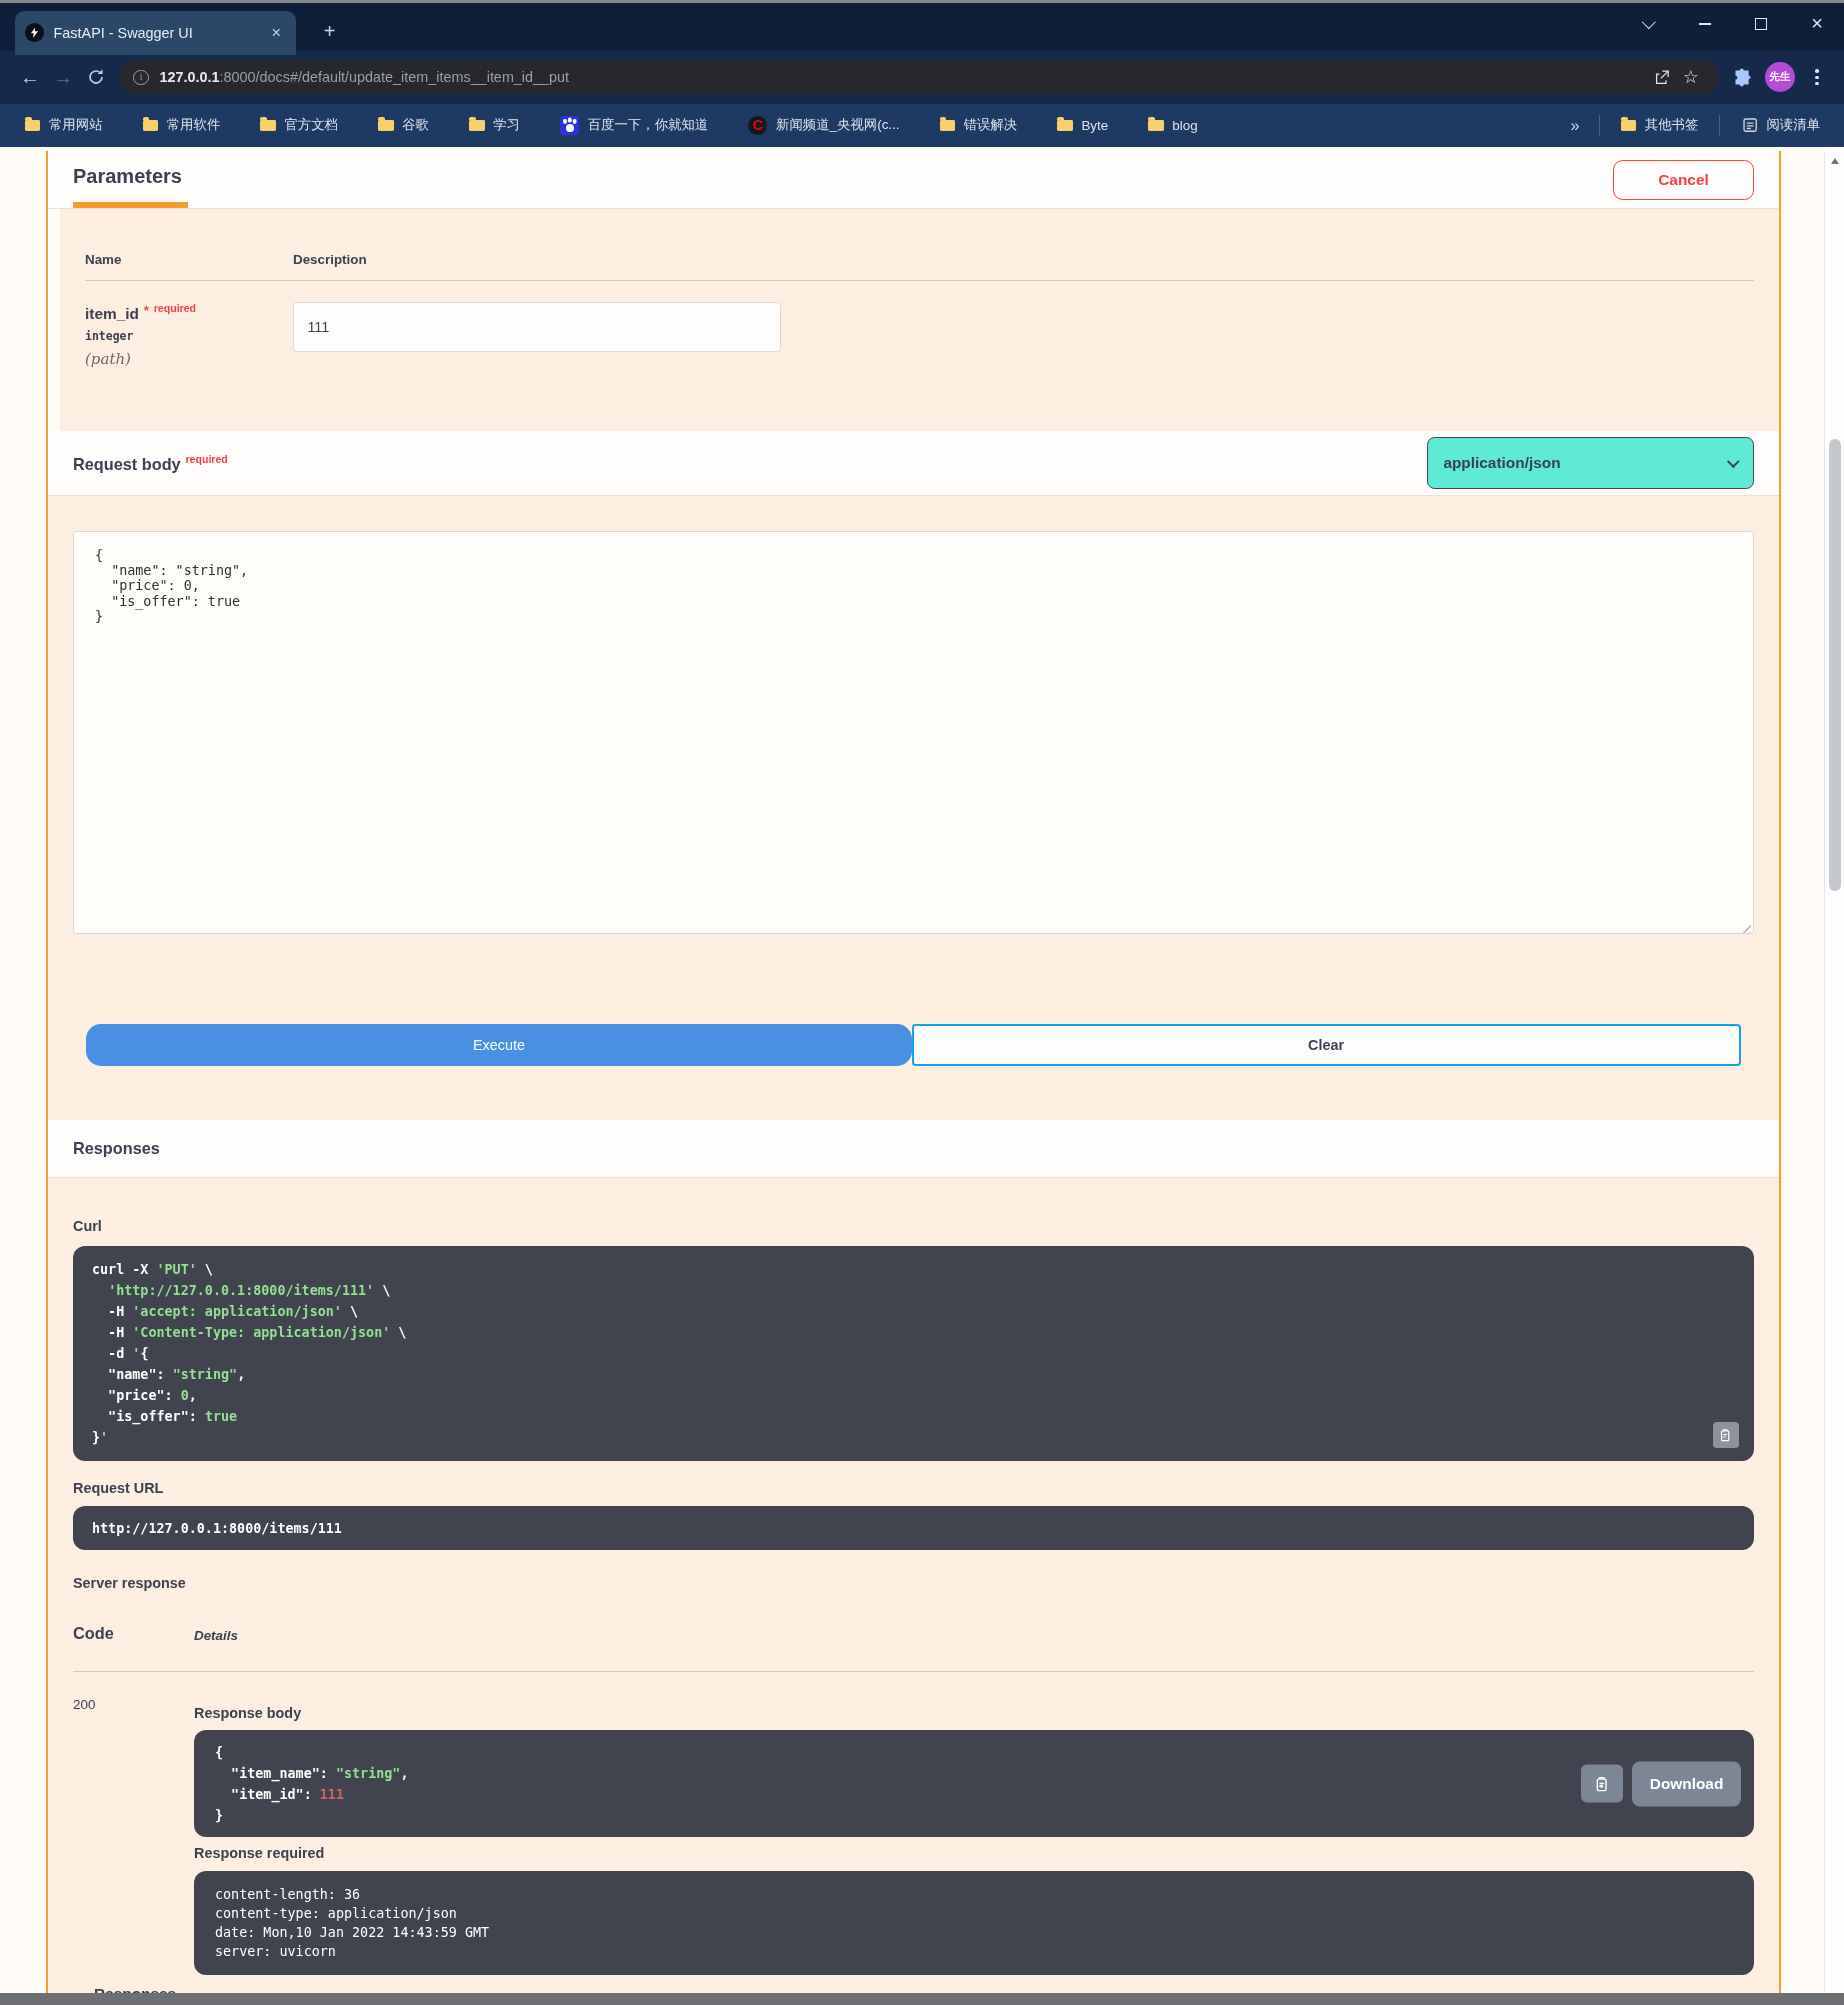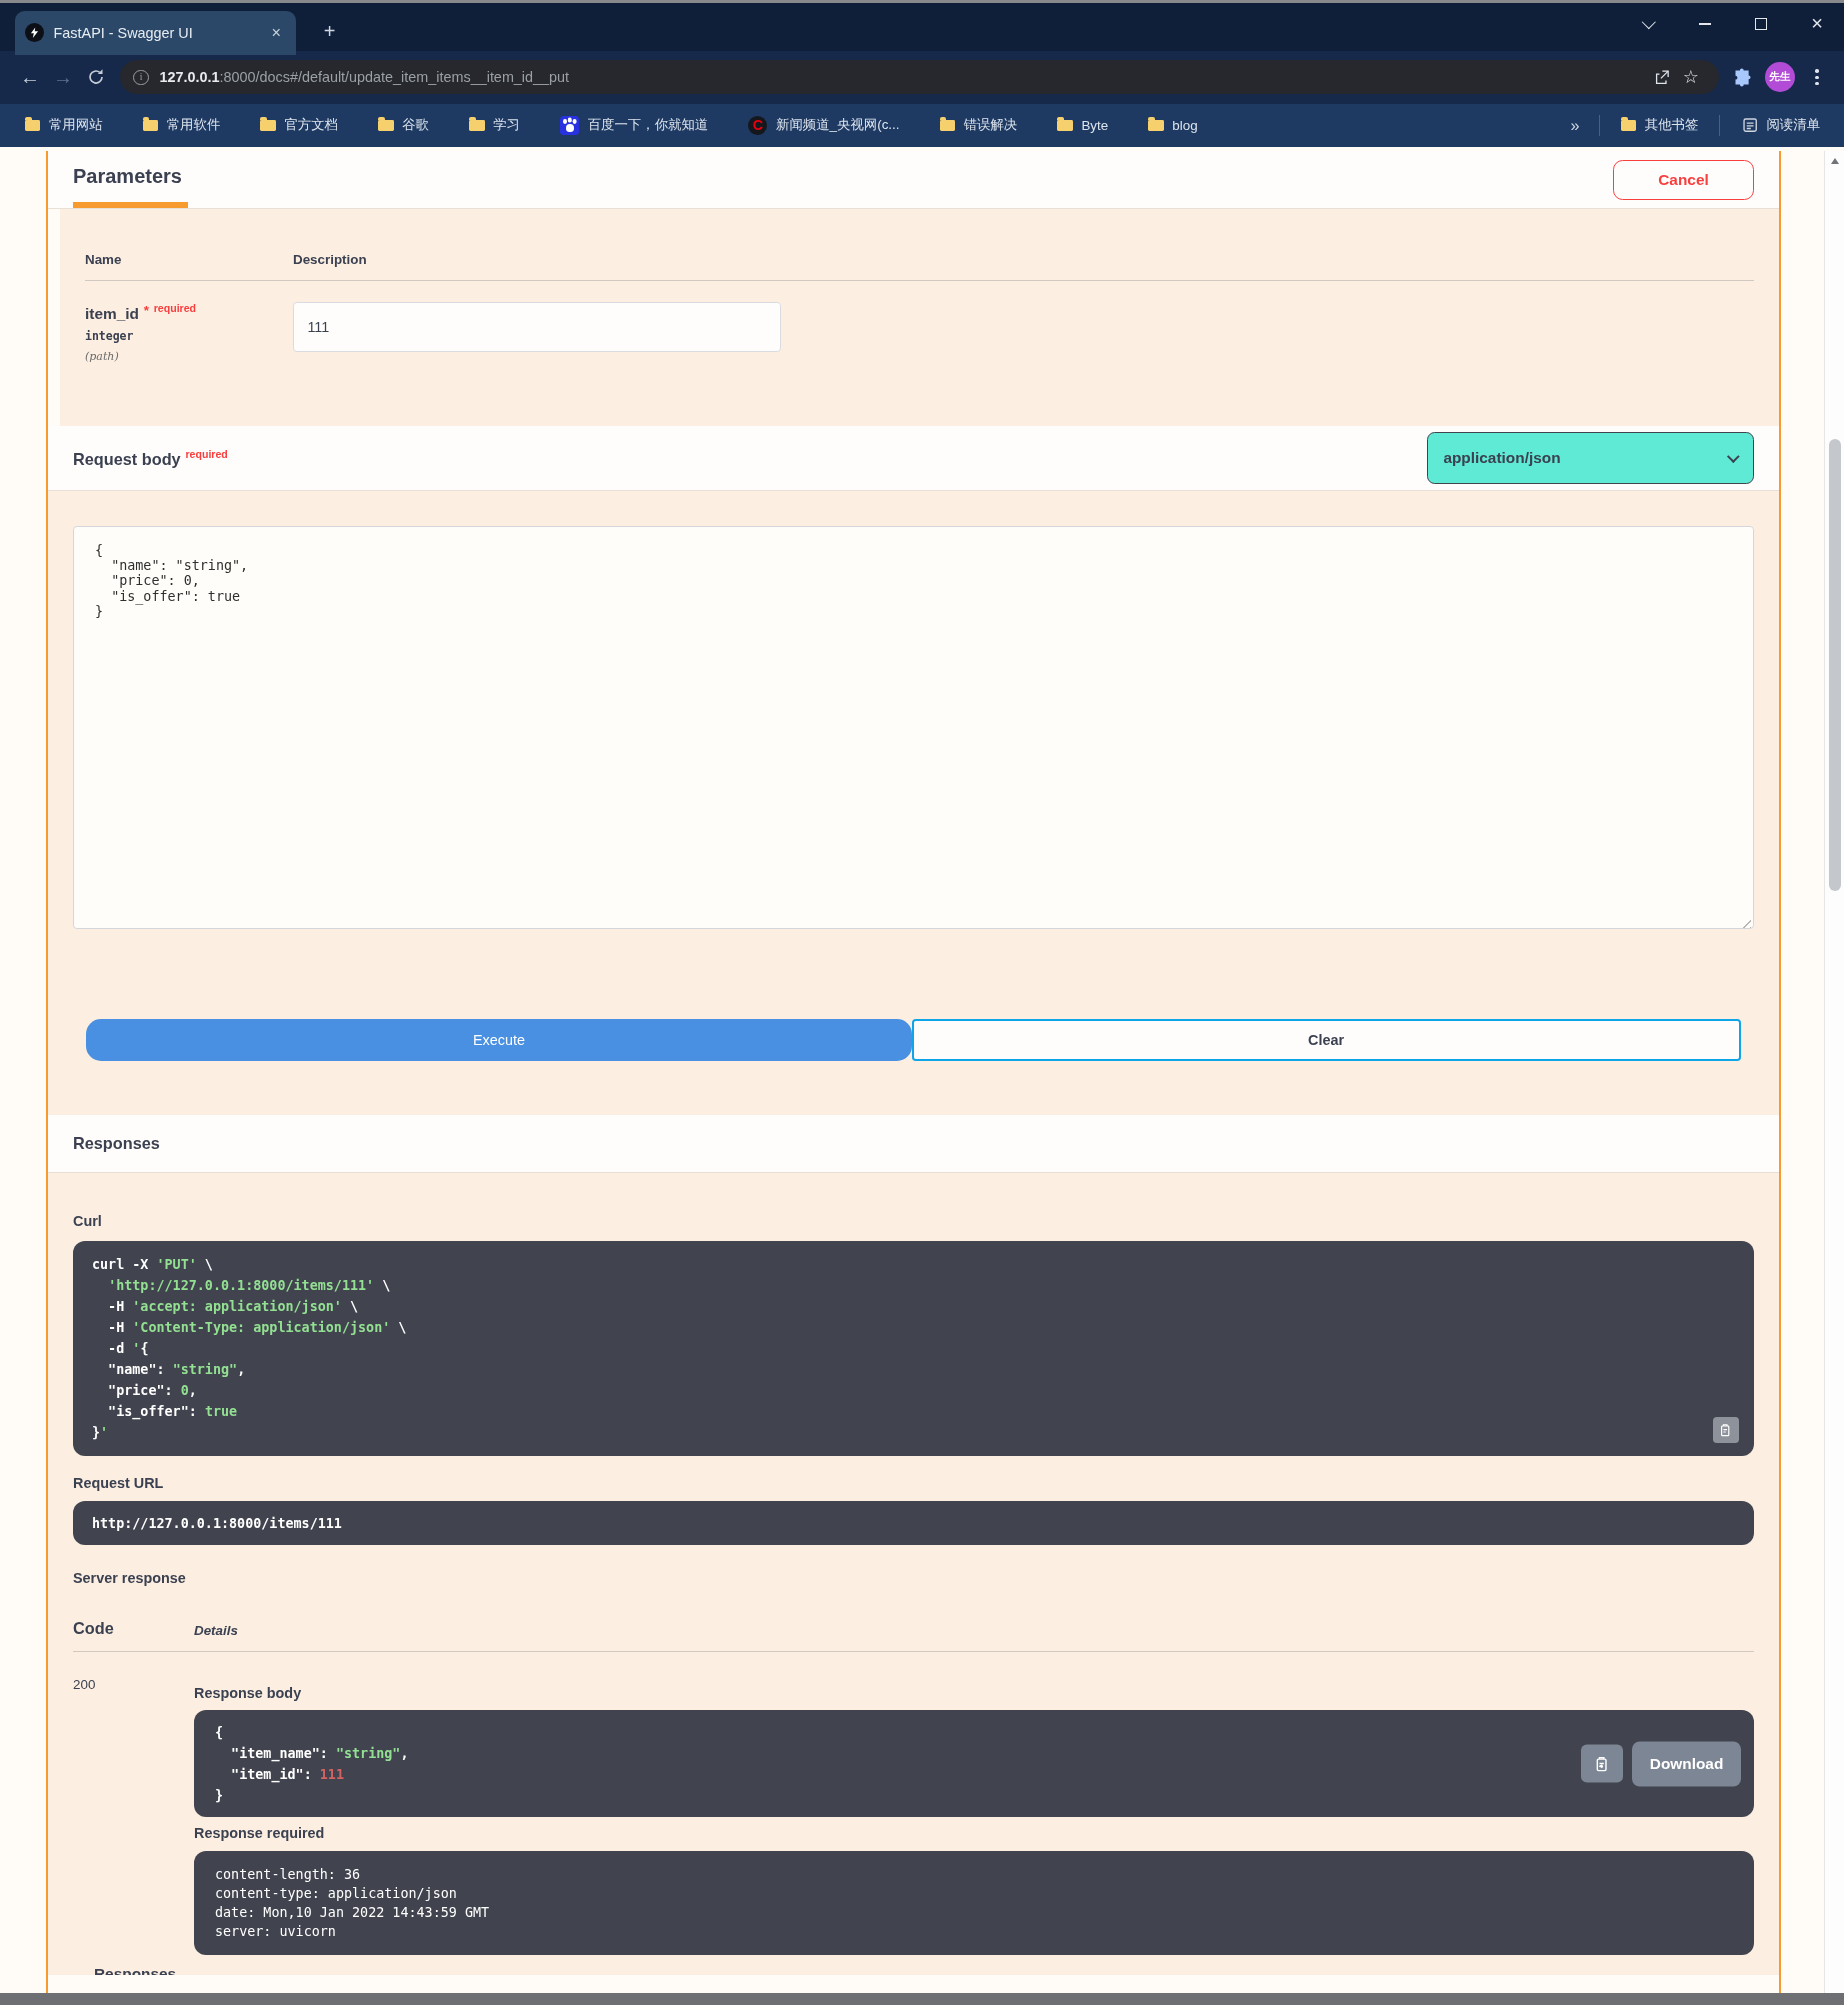--- a/index.html
+++ b/index.html
@@ -88,21 +88,21 @@
   .cols { display:flex; font-size:13.4px; font-weight:bold; color:#3b4151;
           padding:7.7px 0 13.4px; border-bottom:1px solid rgba(59,65,81,.22); }
   .col-name { width:208px; }
   .prow { display:flex; padding-top:21px; }
   .pmeta { width:208px; }
   .pname { font-size:15.4px; font-weight:bold; color:#3b4151; }
   .pstar { color:#f93e3e; margin-left:2.9px; }
   .req-sup { color:#f93e3e; font-size:10.6px; vertical-align:6.7px; margin-left:4.8px; font-weight:bold; }
   .ptype { font-family:"DejaVu Sans Mono", monospace; font-size:11.5px; font-weight:bold;
            color:#3b4151; margin-top:6.7px; }
-  .pin { font-family:"DejaVu Serif", serif; font-style:italic; font-size:11px; color:#6b6b6b;
+  .pin { font-family:"DejaVu Serif", serif; font-style:italic; font-size:15px; color:#6b6b6b;
          margin-top:6.7px; }
   .pvalue { width:488px; height:50px; border:1px solid #d8dbe0; border-radius:3.8px;
             background:#fffdfb; padding:0 13.4px; font-size:14.4px; color:#3b4151;
             font-family:"Liberation Sans", sans-serif; }
   .band-reqbody { height:65px; }
   .rb-title { color:#3b4151; font-size:16.3px; font-weight:bold; }
   .media-select { width:327px; height:52px; border:1.9px solid #41444e; border-radius:7.7px;
                   background:#5eead4; display:flex; align-items:center; justify-content:space-between;
                   padding:0 15.4px; color:#3b4151; font-size:15.4px; font-weight:bold; }
   .sel-chev { width:8.6px; height:8.6px; border-right:2.4px solid #3b4151; border-bottom:2.4px solid #3b4151;
@@ -131,21 +131,21 @@
   .tok-s { color:#93e093; }
   .tok-n { color:#d36363; }
   .curl-block { margin-top:11.5px; padding:13.4px 19px; position:relative; }
   .copy-sm { position:absolute; right:15.4px; bottom:13.4px; width:26px; height:26px;
              background:#8e939b; border:none; border-radius:3.8px; display:flex;
              align-items:center; justify-content:center; }
   .mt20 { margin-top:19px; }
   .url-block { margin-top:9.6px; padding:12.5px 19px; }
   .url-block .code-line { line-height:19px; }
   .server-lbl { margin-top:25px; }
-  .resp-head { display:flex; margin-top:33px; padding-bottom:13px;
+  .resp-head { display:flex; margin-top:33px; padding-bottom:28px;
                border-bottom:1px solid rgba(59,65,81,.22); align-items:flex-end; }
   .code-col { width:121px; font-size:16.3px; font-weight:bold; color:#3b4151; }
   .details-col { font-size:13.4px; font-weight:bold; color:#3b4151;font-style:italic; }
   .resp-row { display:flex; padding-top:25px; }
   .status { width:121px; font-size:13.4px; color:#3b4151; }
   .details { flex:1; }
   .details .lbl { margin-top:7.7px; }
   .body-block { margin-top:9.6px; padding:11.5px 21px; position:relative; }
   .resp-btns { position:absolute; right:13.4px; top:50%; transform:translateY(-50%);
                display:flex; gap:9.6px; align-items:center; }

